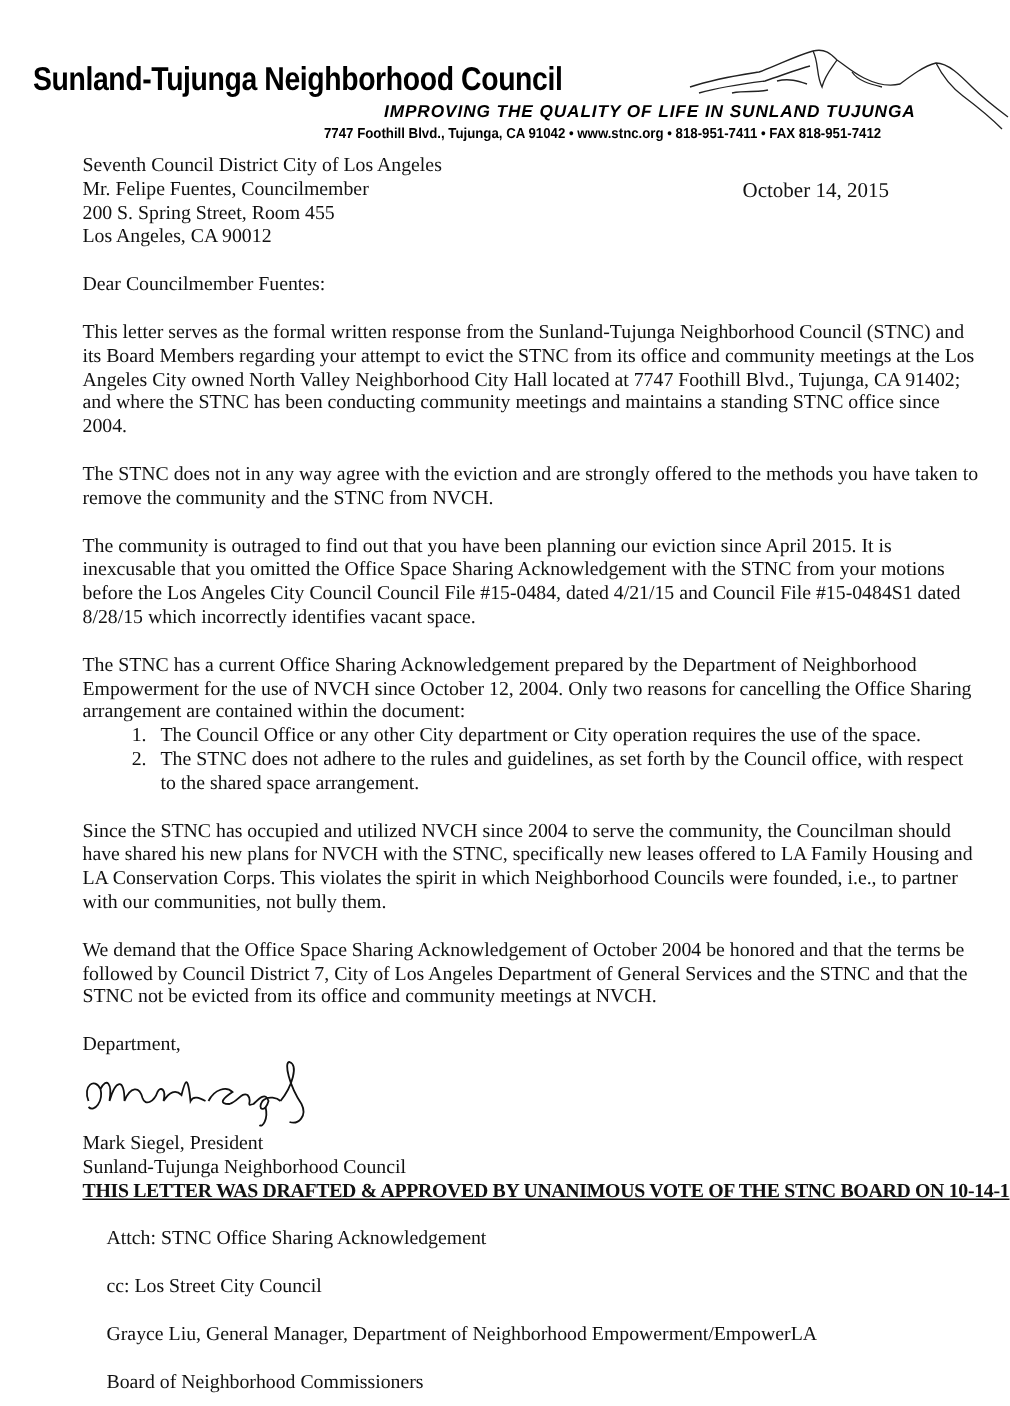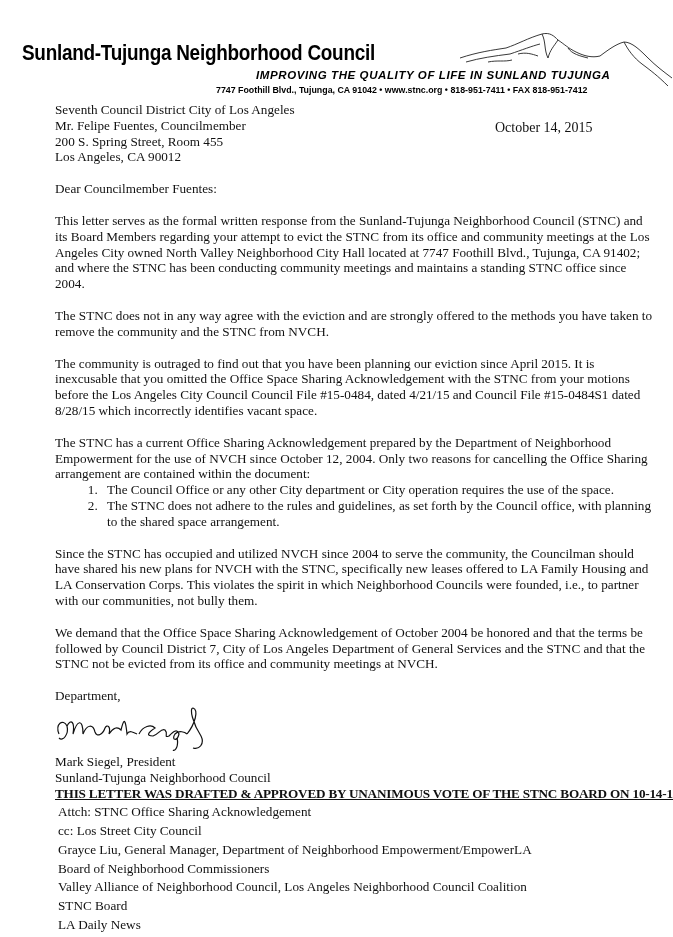--- a/index.html
+++ b/index.html
@@ -29,21 +29,21 @@
   }
   .date { position: absolute; left: 440px; top: 1px; font-family: "Liberation Serif", serif; font-size: 14px; margin-top: 19px; }
   .block { margin: 0; }
   .para { margin: 0 0 16px 0; }
   .gap { height: 16px; }
   ol.reasons { margin: 0 0 16px 0; padding-left: 46px; }
   ol.reasons li { padding-left: 6px; }
   .sig-area { position: relative; height: 44px; margin-top: 6px; }
   .signature { position: absolute; left: -2px; top: -6px; width: 160px; height: 52px; }
   .notice { text-decoration: underline; font-weight: bold; white-space: nowrap; letter-spacing: -0.2px; }
-  .dist p { margin: 3px; }
+  .dist p { margin: 16px; }
 </style>
 </head>
 <body>
 
 <div class="letterhead">
   <div class="org-name">Sunland-Tujunga Neighborhood Council</div>
   <svg class="mountain" viewBox="0 0 215 62" fill="none" stroke="#222" stroke-width="0.9">
     <path d="M2 30 C20 24, 35 22, 48 20 C60 16, 70 10, 84 6 C92 4, 96 8, 100 12 C106 16, 110 20, 118 24 C126 28, 134 30, 142 28 C150 22, 158 16, 166 14 C174 14, 182 22, 190 30 C198 38, 206 44, 214 50"></path>
     <path d="M8 34 C22 30, 36 28, 52 26 C64 22, 74 18, 82 16"></path>
     <path d="M84 6 C88 14, 86 22, 90 30 C92 22, 96 18, 100 12"></path>
@@ -68,21 +68,21 @@
   <div class="gap"></div>
 
   <p class="para">Dear Councilmember Fuentes:</p>
 
   <p class="para">This letter serves as the formal written response from the Sunland-Tujunga Neighborhood Council (STNC) and its Board Members regarding your attempt to evict the STNC from its office and community meetings at the Los Angeles City owned North Valley Neighborhood City Hall located at 7747 Foothill Blvd., Tujunga, CA  91402; and where the STNC has been conducting community meetings and maintains a standing STNC office since 2004.</p>
   <p class="para">The STNC does not in any way agree with the eviction and are strongly offered to the methods you have taken to remove the community and the STNC from NVCH.</p>
   <p class="para">The community is outraged to find out that you have been planning our eviction since April 2015.  It is inexcusable that you omitted the Office Space Sharing Acknowledgement with the STNC from your motions before the Los Angeles City Council Council File #15-0484, dated 4/21/15 and Council File #15-0484S1 dated 8/28/15 which incorrectly identifies vacant space.</p>
   <p class="block">The STNC has a current Office Sharing Acknowledgement prepared by the Department of Neighborhood Empowerment for the use of NVCH since October 12, 2004. Only two reasons for cancelling the Office Sharing arrangement are contained within the document:</p>
   <ol class="reasons">
     <li>The Council Office or any other City department or City operation requires the use of the space.</li>
-    <li>The STNC does not adhere to the rules and guidelines, as set forth by the Council office, with planning to the shared space arrangement.</li>
+    <li>The STNC does not adhere to the rules and guidelines, as set forth by the Council office, with respect to the shared space arrangement.</li>
   </ol>
   <p class="para">Since the STNC has occupied and utilized NVCH since 2004 to serve the community, the Councilman should have shared his new plans for NVCH with the STNC, specifically new leases offered to LA Family Housing and LA Conservation Corps. This violates the spirit in which Neighborhood Councils were founded, i.e., to partner with our communities, not bully them.</p>
   <p class="para">We demand that the Office Space Sharing Acknowledgement of October 2004 be honored and that the terms be followed by Council District 7, City of Los Angeles Department of General Services and the STNC and that the STNC not be evicted from its office and community meetings at NVCH.</p>
 
   <div>Department,</div>
   <div class="sig-area">
     <svg class="signature" viewBox="0 0 160 52" fill="none" stroke="#111" stroke-width="1.2">
       <path d="M6 30 C2 20, 10 14, 14 22 C16 30, 10 38, 6 34 M14 22 C18 14, 22 18, 20 30 C24 16, 30 14, 30 30 C34 20, 40 20, 42 28 C44 34, 50 30, 52 24 C54 20, 58 22, 56 30 C60 24, 64 22, 68 26 C70 18, 72 10, 74 30 C76 26, 80 28, 84 30"></path>
       <path d="M86 30 C90 22, 98 20, 102 24 C96 28, 92 32, 100 32 C106 30, 108 24, 112 26 C116 30, 110 34, 116 32 C120 28, 124 24, 126 30 C124 38, 118 36, 122 30 C126 26, 132 28, 134 30"></path>
       <path d="M134 30 C142 20, 146 6, 140 4 C136 4, 140 20, 148 32 C152 40, 146 46, 140 44"></path>

